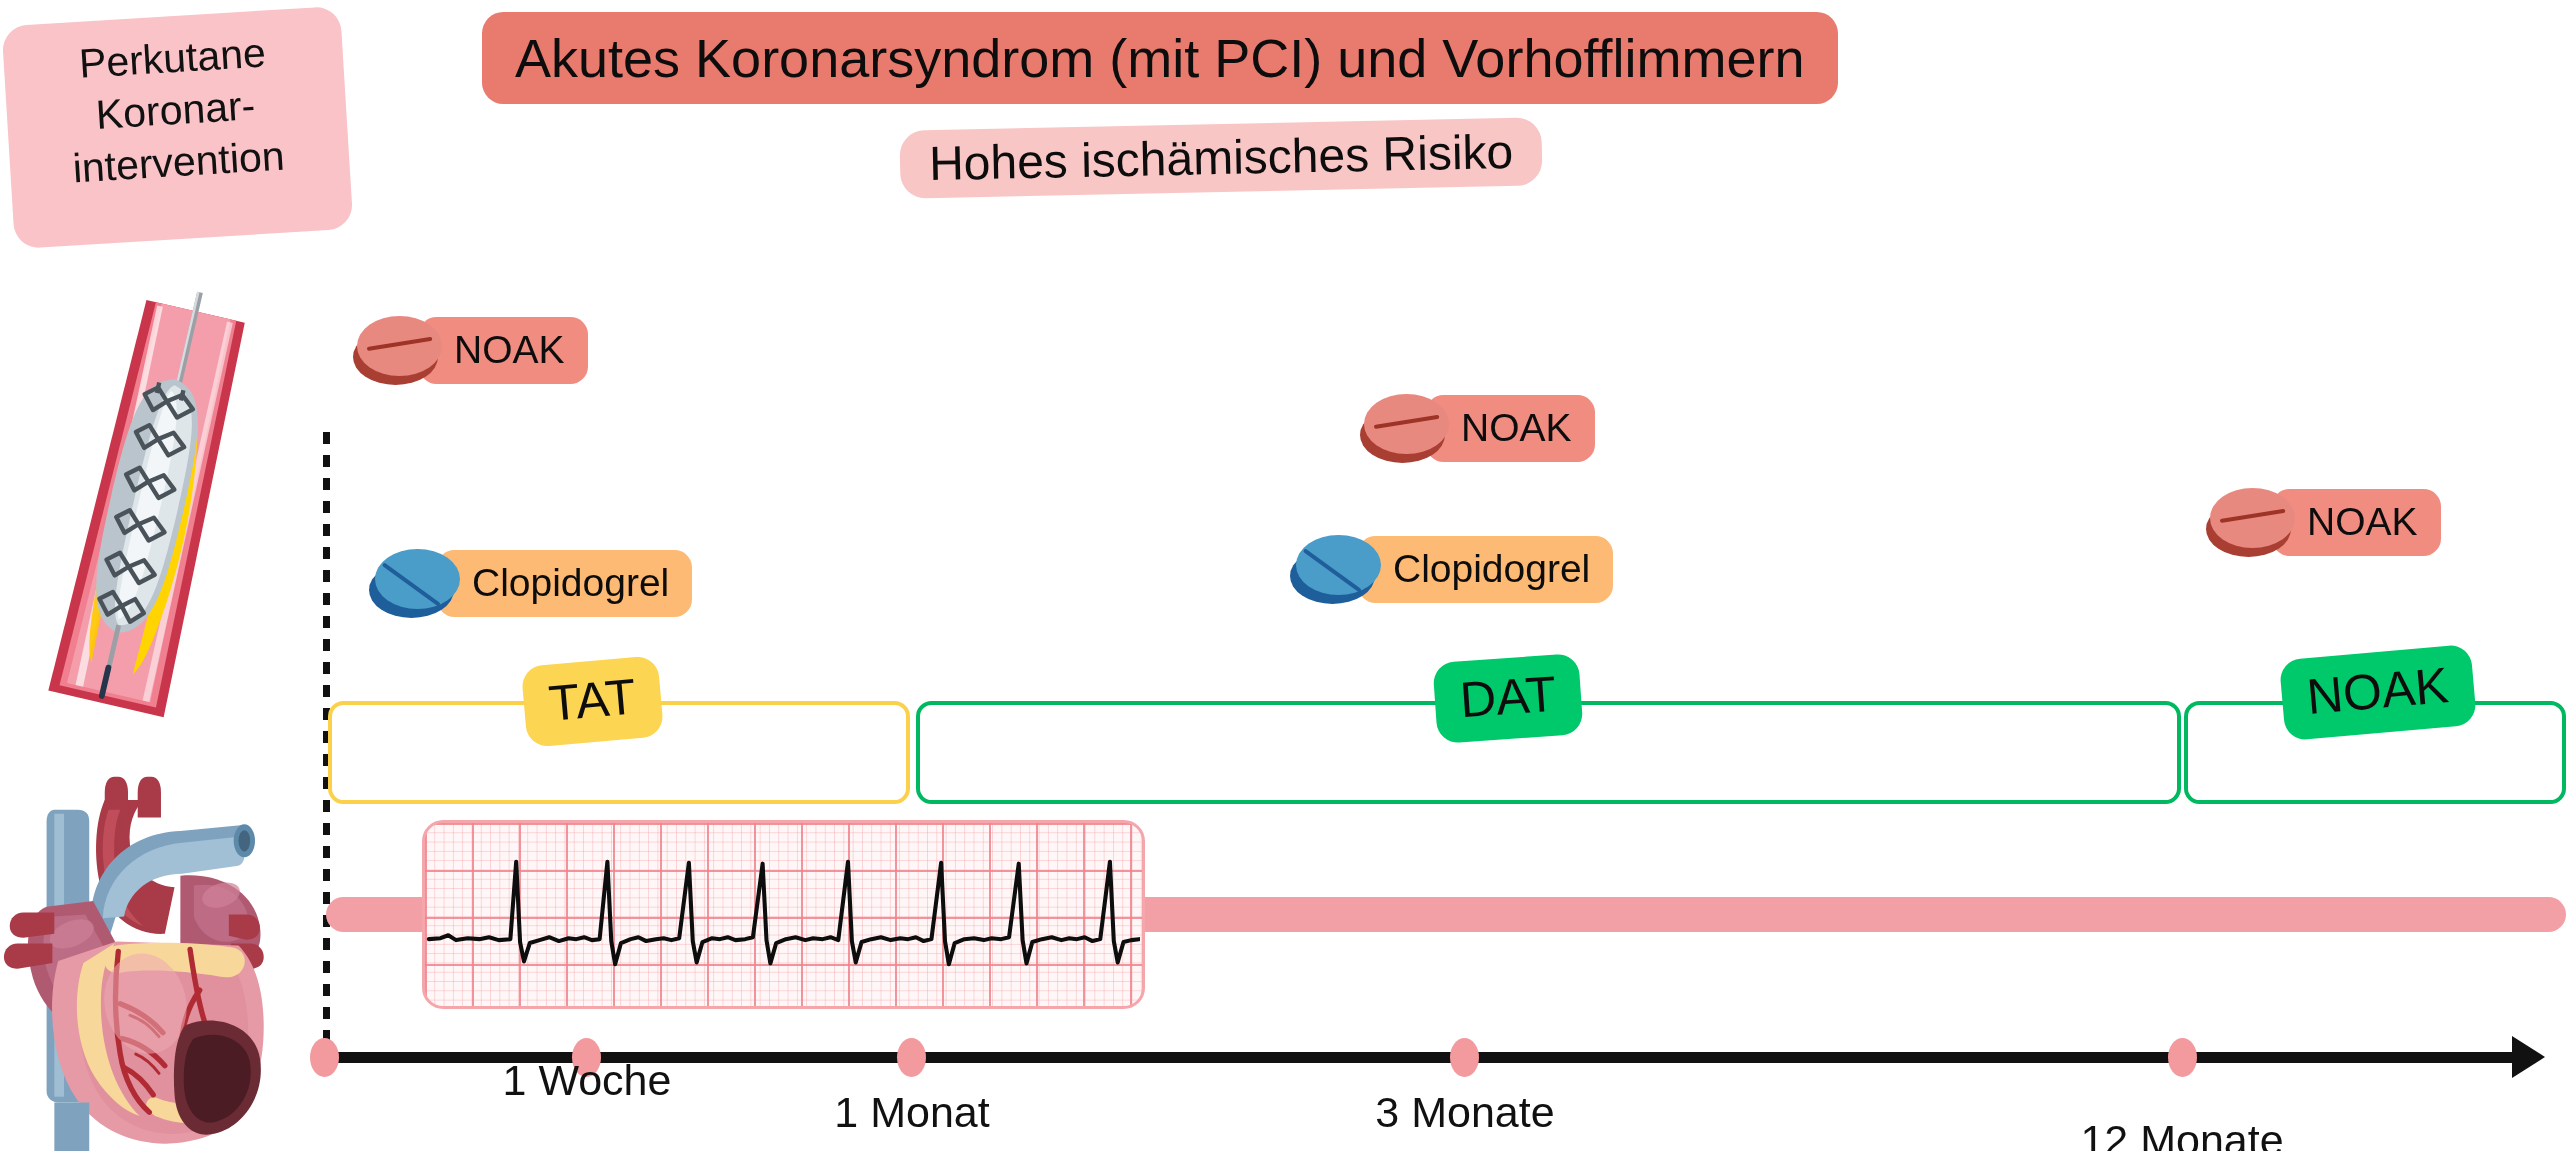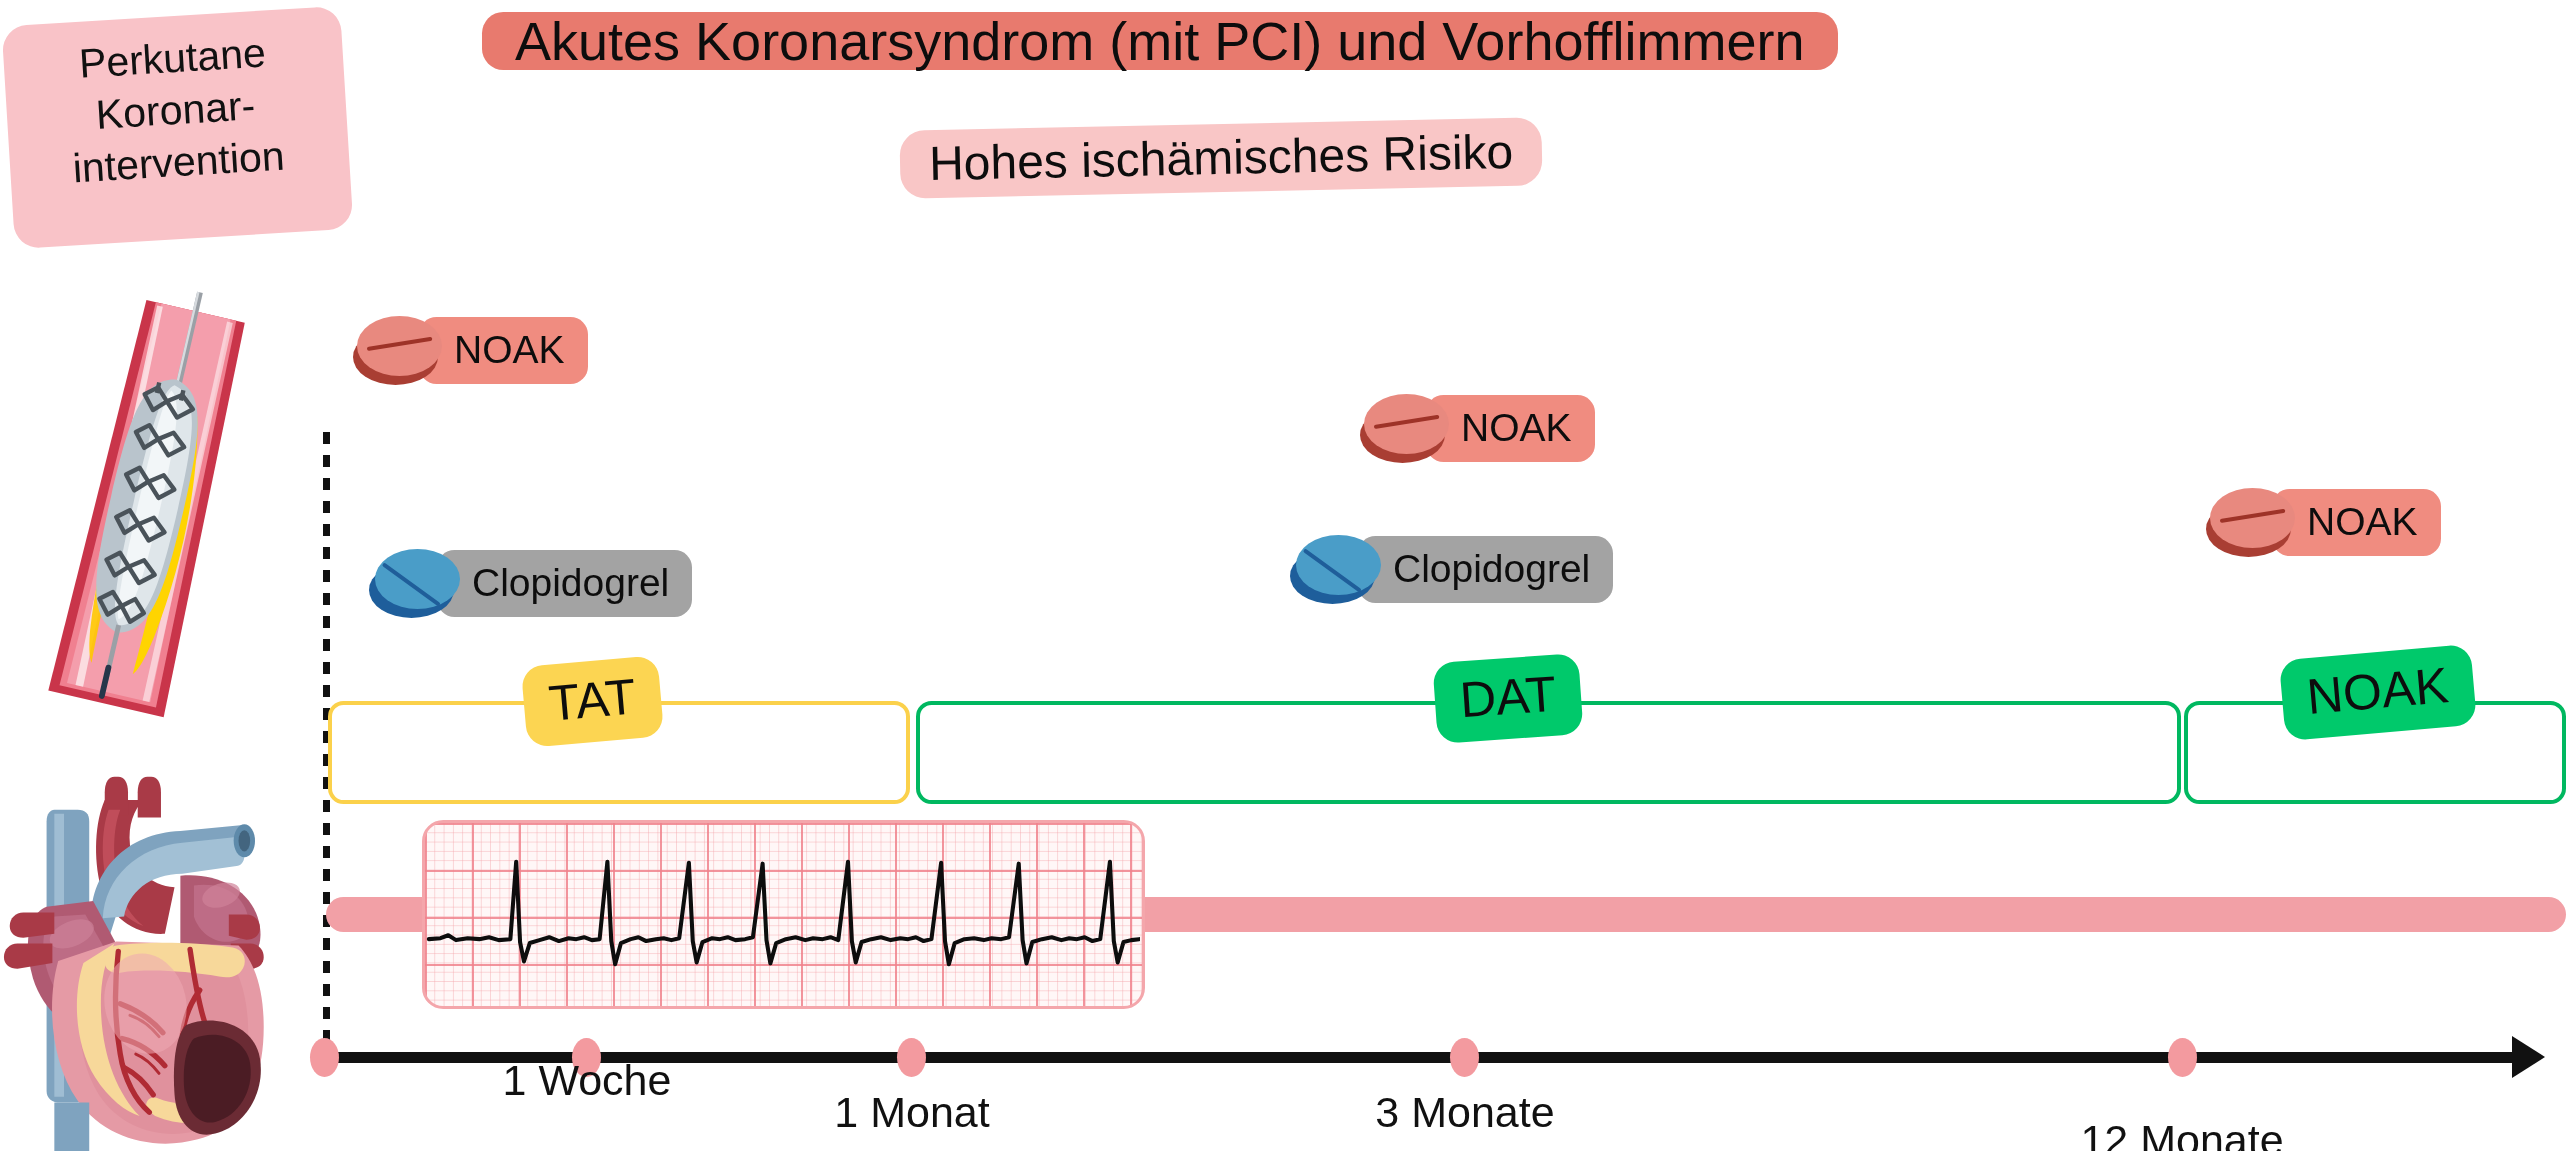--- a/index.html
+++ b/index.html
@@ -111,21 +111,21 @@
   
   .aspirin .pill-body { background: #E7EAEF; }
   .aspirin .pill-edge { background: #B9BDC1; }
   .aspirin .pill-score { background: #ACB1B6; transform: rotate(-9deg); }
   .aspirin .med-label { background: #E6E9EE; }
 
   
   .clopi .pill-body { background: #4A9DC8; }
   .clopi .pill-edge { background: #1E5E9B; left: 0; top: 19.4px; }
   .clopi .pill-score { background: #1F5E9A; transform: rotate(36deg); left: 13.6px; top: 19.4px; width: 70px; }
-  .clopi .med-label { background: #a3a3a3; }
+  .clopi .med-label { background: #fdba74; }
 
   
   .phase-box {
     position: absolute;
     box-sizing: border-box;
     border-radius: 15.5px;
     background: transparent;
   }
   .phase-tat  { border: 4.8px solid #FBD14B; }
   .phase-dat  { border: 4.8px solid #00B860; }
@@ -202,21 +202,21 @@
   }
 
   
   .illus { position: absolute; }
 </style>
 </head>
 <body>
 
 <div id="canvas">
 
-  <div class="badge title-main" style="left:482px; top:11.6px; height:58px;">Akutes Koronarsyndrom (mit PCI) und Vorhofflimmern</div>
+  <div class="badge title-main" style="left:482px; top:11.6px; height:92px;">Akutes Koronarsyndrom (mit PCI) und Vorhofflimmern</div>
 
   <div class="badge title-sub" style="left:900px; top:124px; height:68px;">Hohes ischämisches Risiko</div>
 
   <div class="pci-callout" style="left:7.8px; top:15.5px; width:339px; height:223px;">
     <div>Perkutane</div>
     <div>Koronar-</div>
     <div>intervention</div>
   </div>
 
   <div class="illus" style="left:9.7px; top:281px; width:272px; height:456px;">

